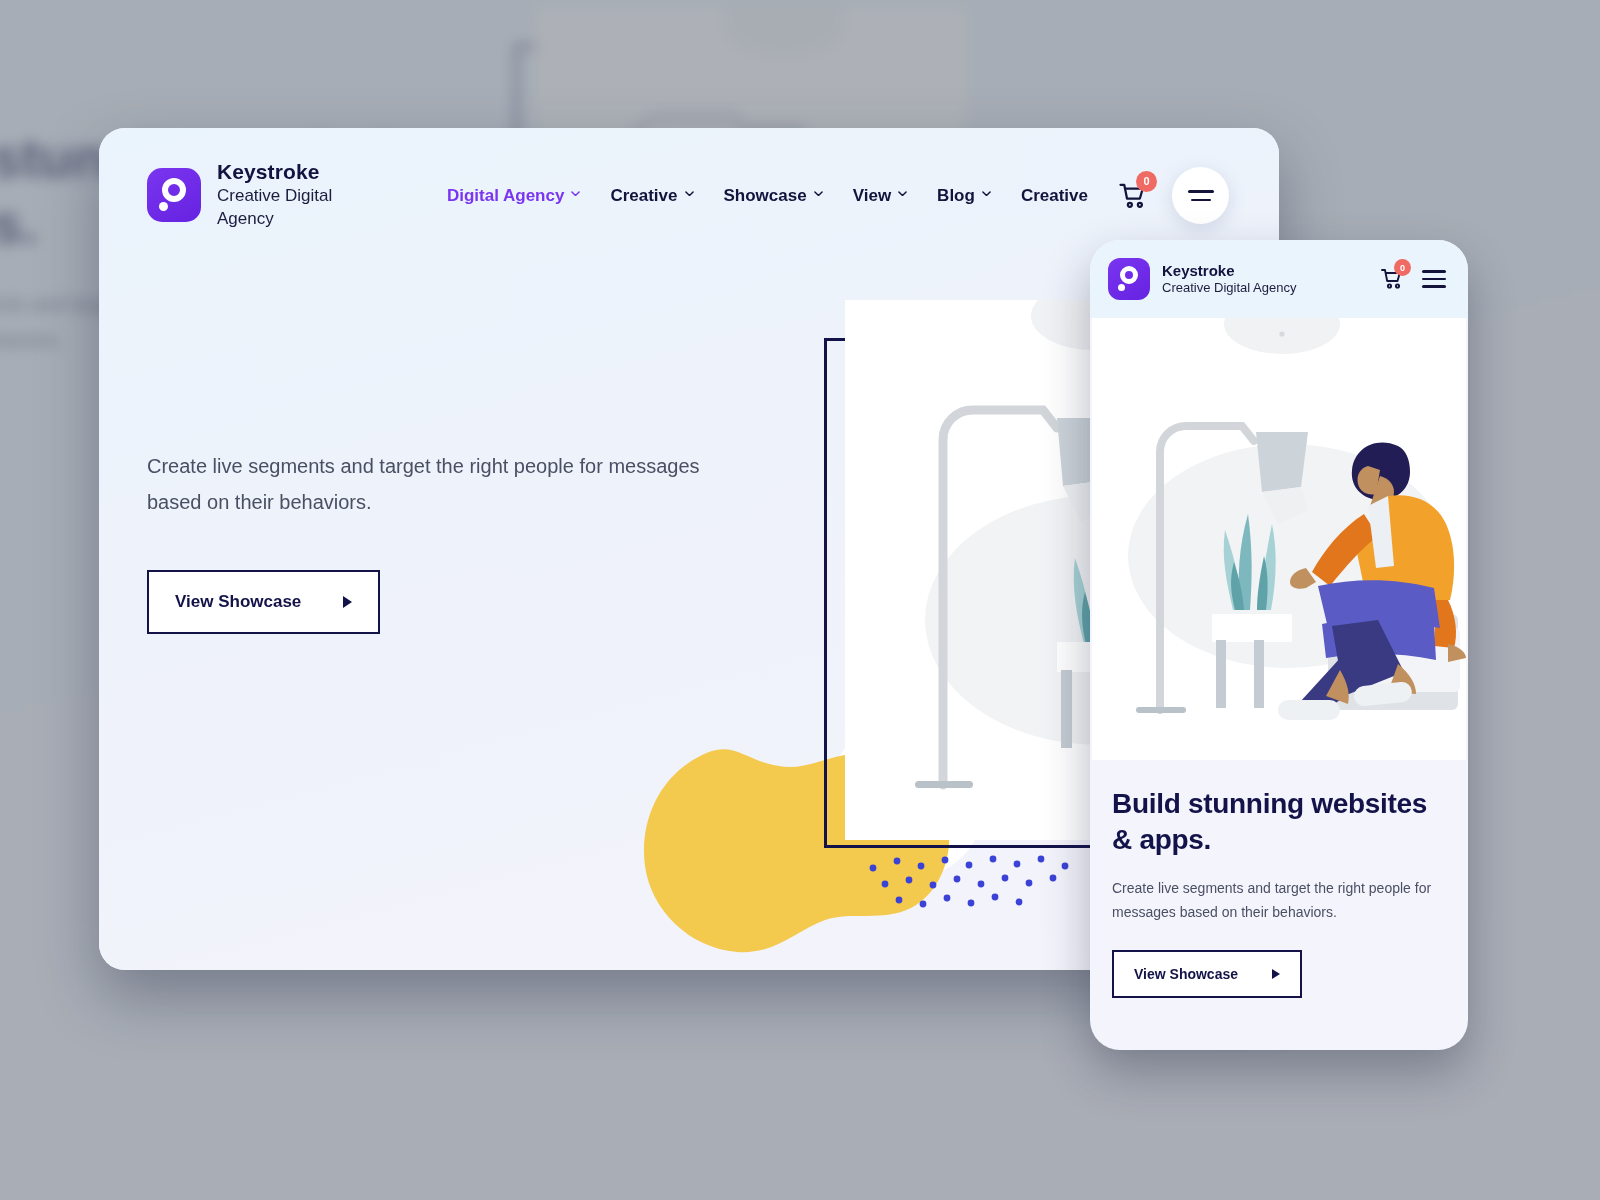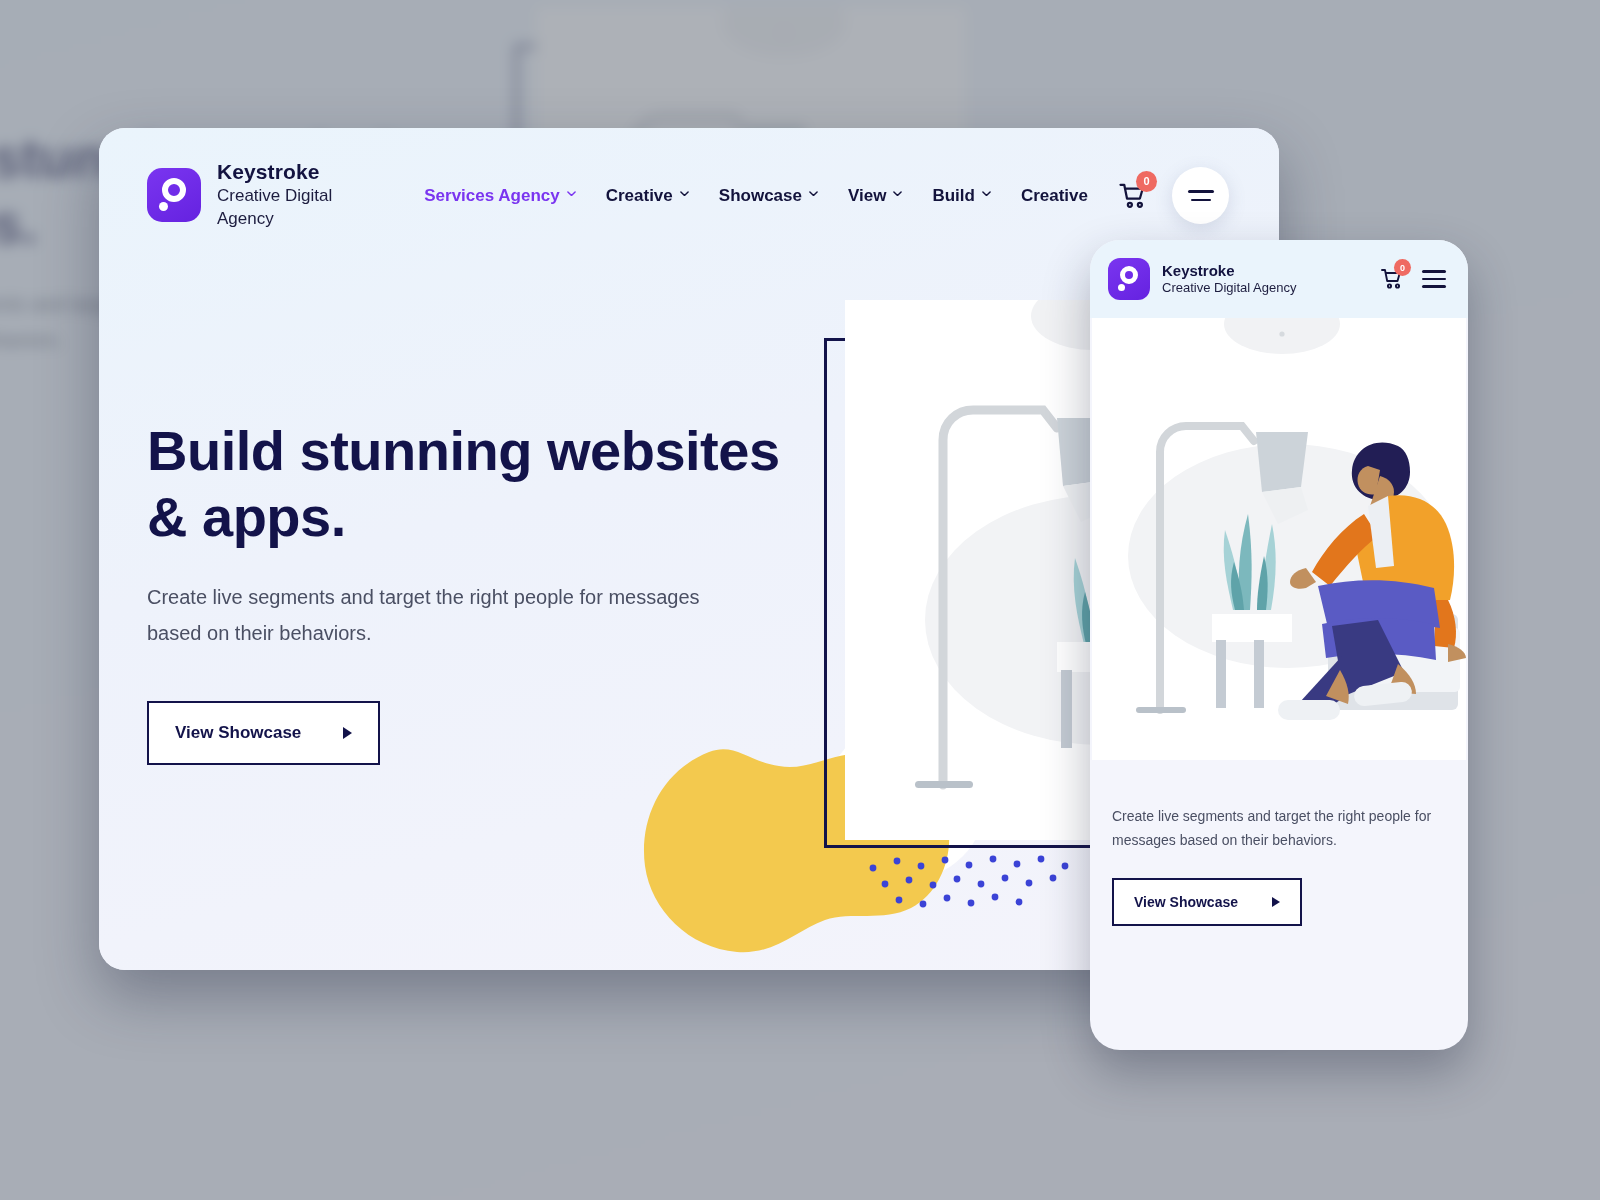--- a/index.html
+++ b/index.html
@@ -292,21 +292,21 @@
             <div class="dot"></div>
         </div>
         <div class="brand-text">
           <div class="b-name">Keystroke</div>
           <div class="b-tag">Creative Digital Agency</div>
         </div>
       </div>
 
       <nav class="nav">
         <div class="nav-item active">
-          <span>Services Agency</span>
+          <span>Digital Agency</span>
           <span class="chev">
               <svg viewBox="0 0 10 6">
                 <path d="M1 1l4 4 4-4" stroke="currentColor" stroke-width="1.6" fill="none" stroke-linecap="round"></path>
               </svg>
             </span>
         </div>
         <div class="nav-item">
           <span>Creative</span>
           <span class="chev">
               <svg viewBox="0 0 10 6">
@@ -324,21 +324,21 @@
         </div>
         <div class="nav-item">
           <span>View</span>
           <span class="chev">
               <svg viewBox="0 0 10 6">
                 <path d="M1 1l4 4 4-4" stroke="currentColor" stroke-width="1.6" fill="none" stroke-linecap="round"></path>
               </svg>
             </span>
         </div>
         <div class="nav-item">
-          <span>Build</span>
+          <span>Blog</span>
           <span class="chev">
               <svg viewBox="0 0 10 6">
                 <path d="M1 1l4 4 4-4" stroke="currentColor" stroke-width="1.6" fill="none" stroke-linecap="round"></path>
               </svg>
             </span>
         </div>
         <div class="nav-item">
           <span>Creative</span>
         </div>
       </nav>
@@ -353,24 +353,20 @@
           <div class="cart-badge">0</div>
         </div>
         <div class="burger-btn">
             <i></i>
             <i></i>
           </div>
       </div>
     </div>
 
     <div class="hero-copy">
-      <h1 class="hero-h1">
-        <span>Build stunning websites</span><br>
-        <span>&amp; apps.</span>
-      </h1>
       <p class="hero-p">Create live segments and target the right people for messages based on their behaviors.</p>
       <button class="btn-showcase">
         <span>View Showcase</span>
         <div class="tri"></div>
       </button>
     </div>
 
     <div class="white-circ"></div>
     <svg class="yellow-blob" viewBox="0 0 320 212">
       <path d="M70 10C20 30 0 80 6 124c6 44 44 82 92 86 38 3 60-22 88-32 26-9 58 2 86-12 30-15 44-56 36-88-8-34-40-62-76-66-38-4-62 18-92 12C110 20 96 0 70 10Z" fill="#F3C94E"></path>
@@ -511,19 +507,23 @@
         <path d="M250 338l-42 46 12 18 56-40z" fill="#393A82"></path>
         <path d="M248 352c8 14 10 24 8 34l-22-8z" fill="#C1905F"></path>
         <rect x="186" y="382" width="62" height="20" rx="10" fill="#eef1f4"></rect>
         <path d="M306 346c12 10 18 20 18 30l-28-2z" fill="#C1905F"></path>
         <rect x="262" y="366" width="58" height="20" rx="10" fill="#eef1f4" transform="rotate(-6 291 376)"></rect>
       </g>
     </svg>
   </div>
 
   <div class="ph-copy">
+    <div class="ph-h1">
+      <span>Build stunning websites &amp;</span>
+      <span>apps.</span>
+    </div>
     <div class="ph-p">Create live segments and target the right people for messages based on their behaviors.</div>
     <button class="ph-btn">
       <span>View Showcase</span>
       <div class="ph-tri"></div>
     </button>
   </div>
 </div>
 
 </body></html>

